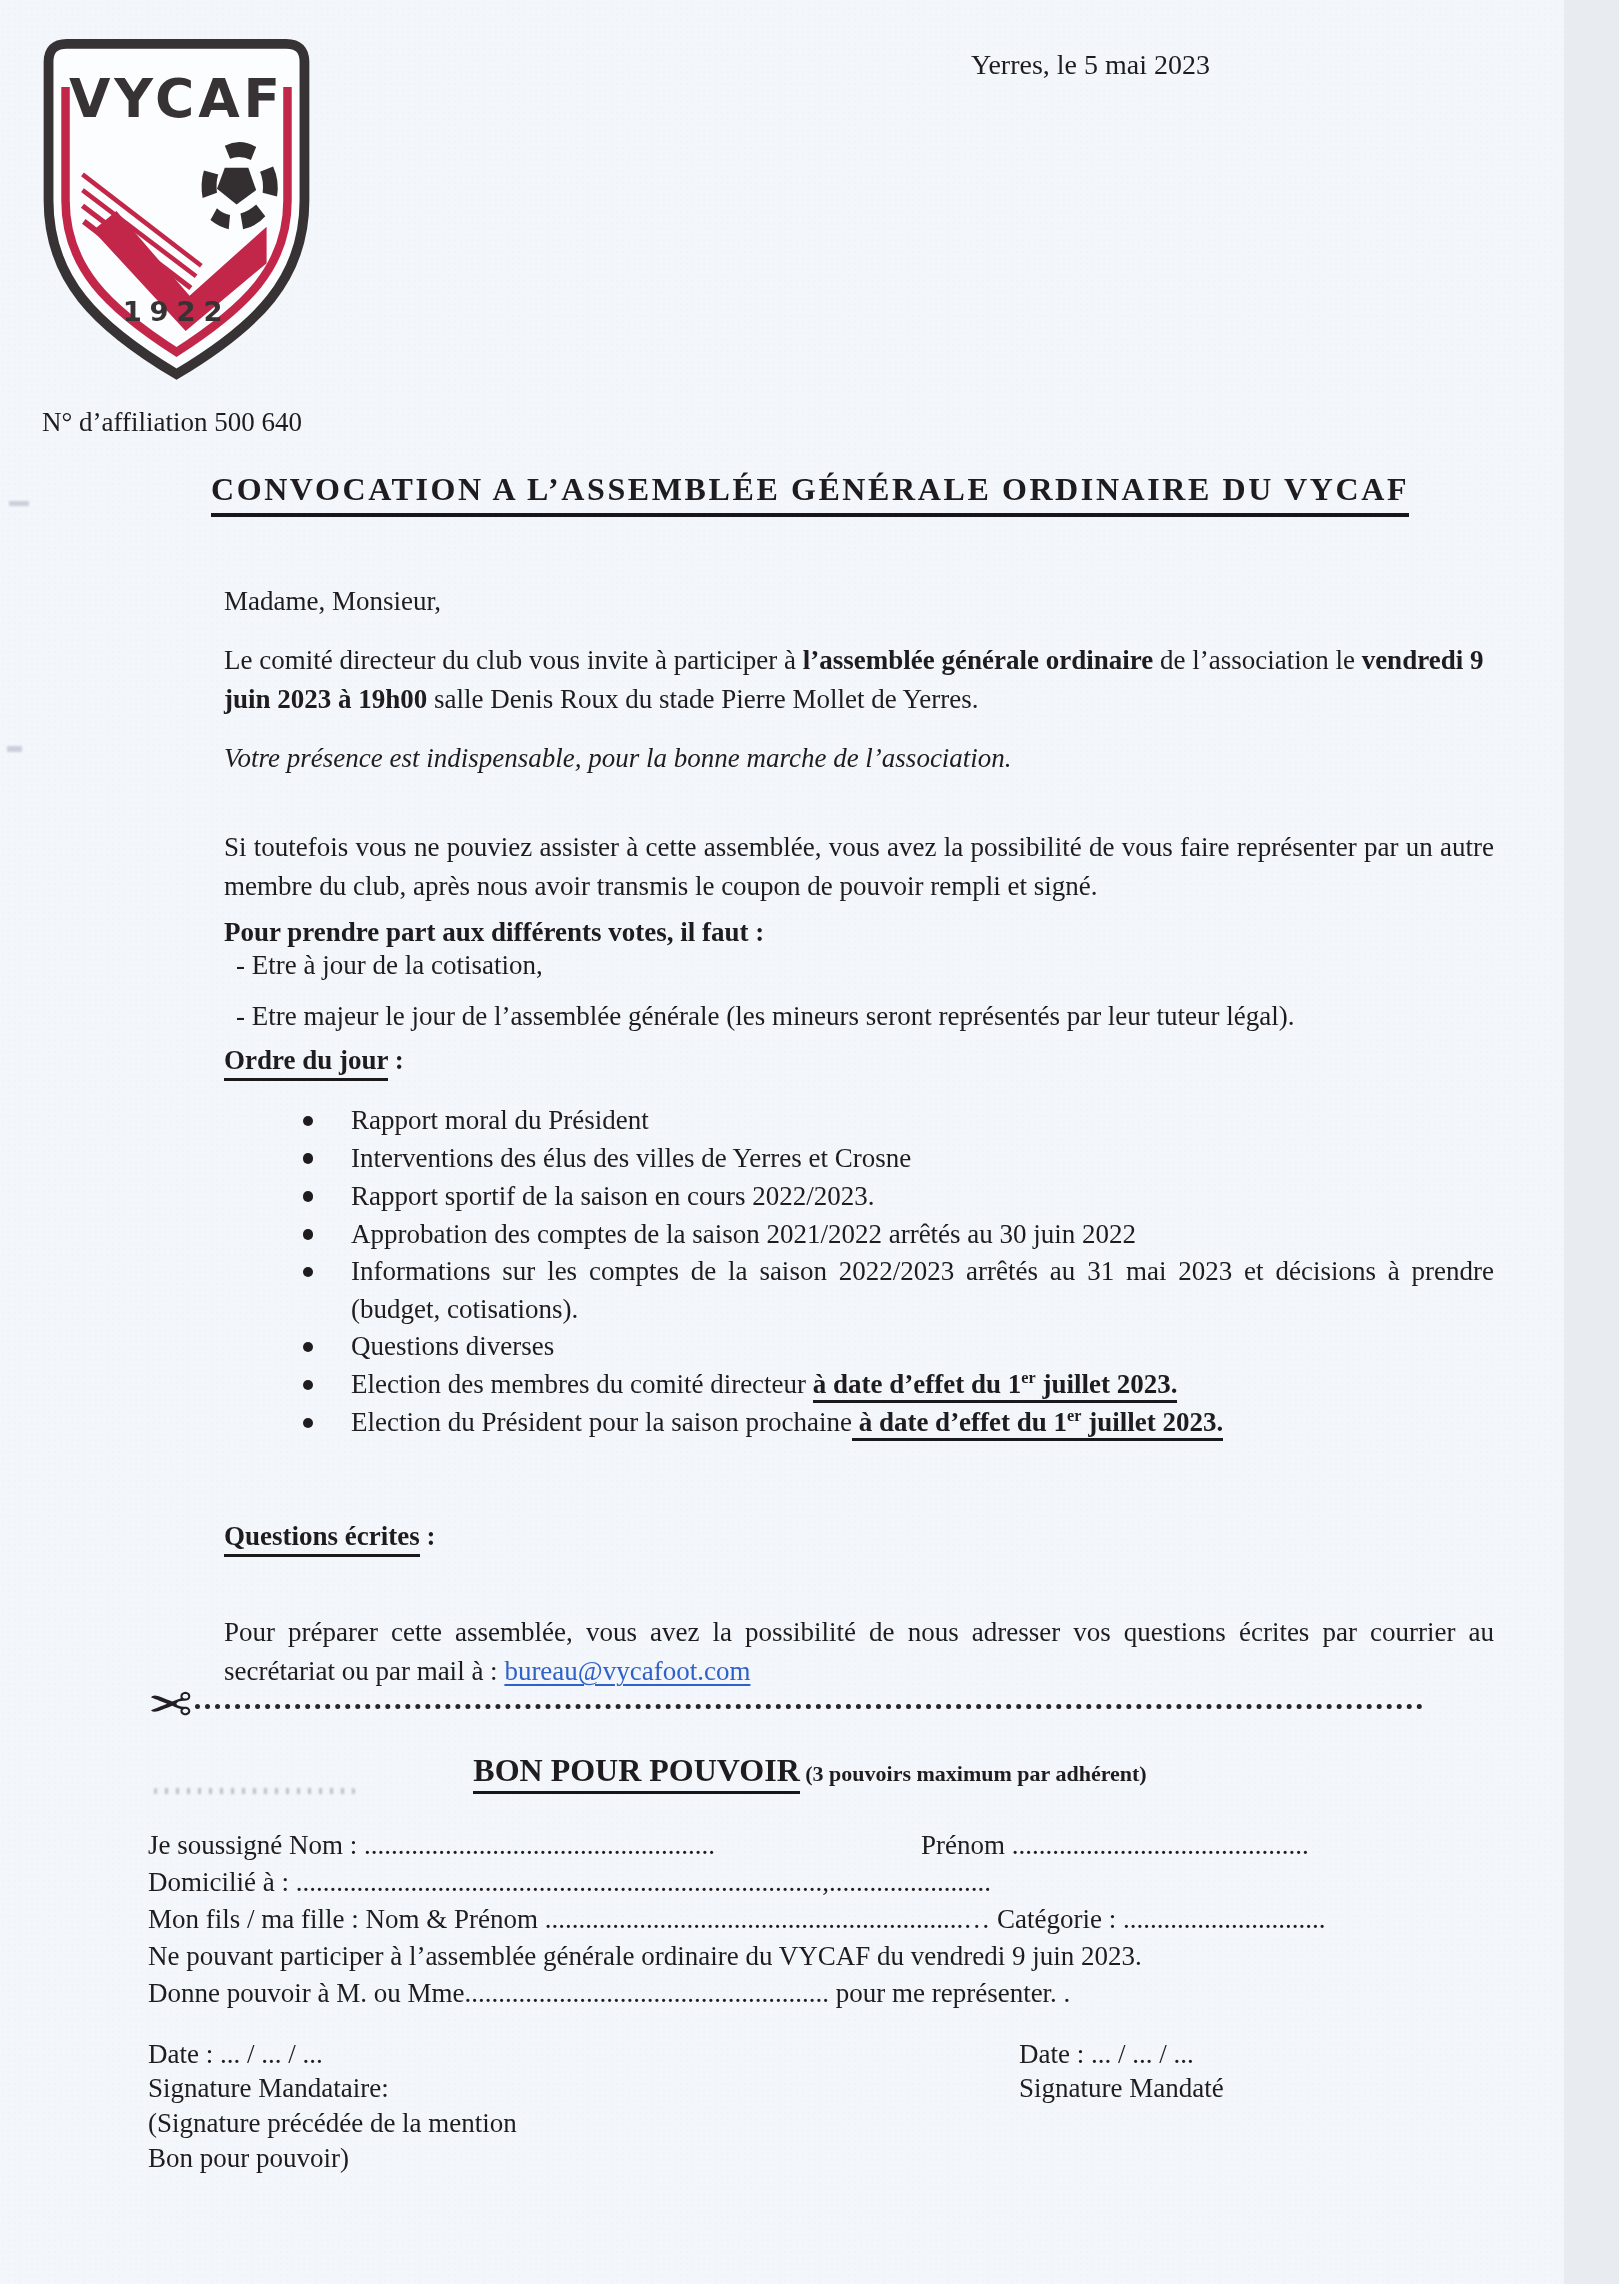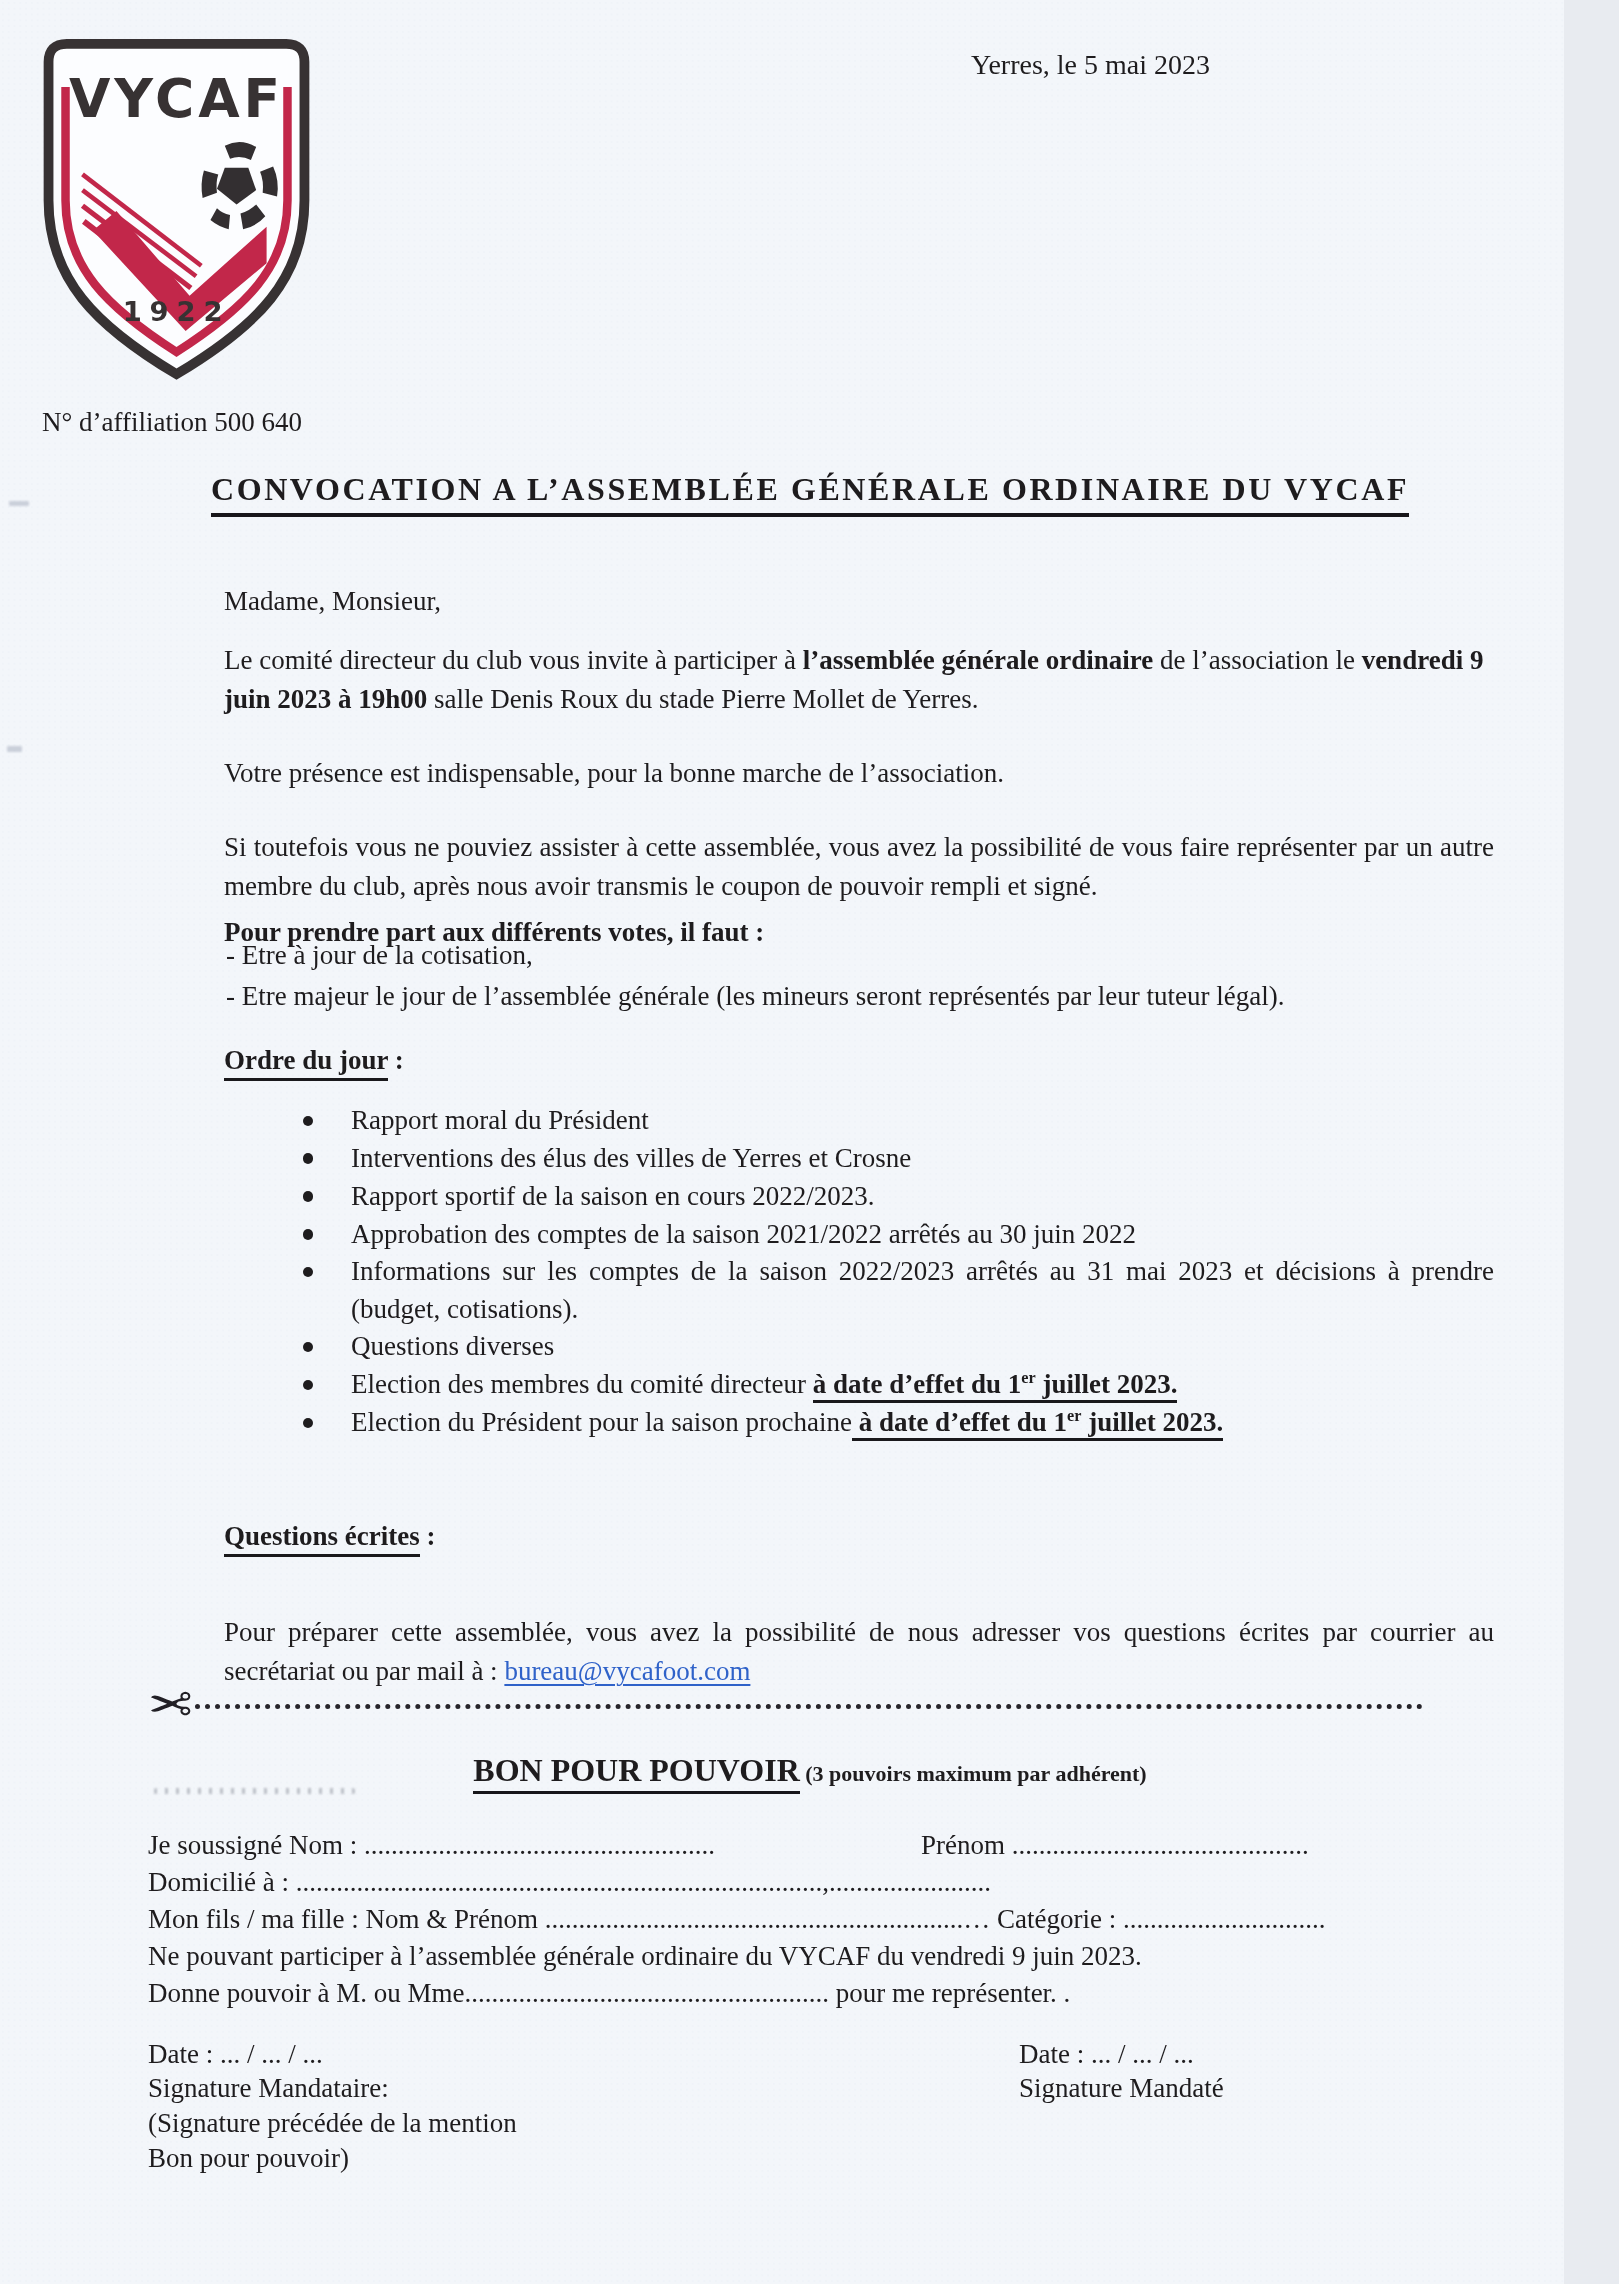--- a/index.html
+++ b/index.html
@@ -12,25 +12,25 @@
   }
   .abs{position:absolute;}
   .place-date{left:971px;top:49px;font-size:28px;}
   .affiliation{left:42px;top:407px;font-size:27px;}
   .title-wrap{left:0;top:471px;width:1620px;text-align:center;}
   .title{display:inline-block;font-size:32px;font-weight:bold;letter-spacing:2.6px;
          border-bottom:4.5px solid #17161a;padding-bottom:4.5px;}
   .col{left:224px;width:1270px;font-size:27px;line-height:1.45;}
   .salutation{top:555px;}
   .invite{top:614px;}
-  .presence{top:727px;}
+  .presence{top:712px;font-style:italic;}
   .represent{top:801px;text-align:justify;}
   .votes{top:886px;font-weight:bold;}
   .conds{top:934px;}
-  .conds p{margin:2px;}
+  .conds p{margin:12px;}
   .order-head{top:1041px;}
   h2{margin:0;font-size:27px;font-weight:bold;}
   .hu{border-bottom:3.2px solid #1a191c;padding-bottom:2.6px;}
   .agenda{top:1102px;}
   .agenda ul{margin:0;padding:0;list-style:none;}
   .agenda li{position:relative;padding-left:127px;margin:0 0 0.6px 0;line-height:1.38;}
   .agenda li::before{content:"";position:absolute;left:79px;top:13.6px;width:10.4px;height:10.4px;
                      border-radius:50%;background:#1e1c1e;}
   .just{text-align:justify;}
   .note{display:block;text-align:justify;}

